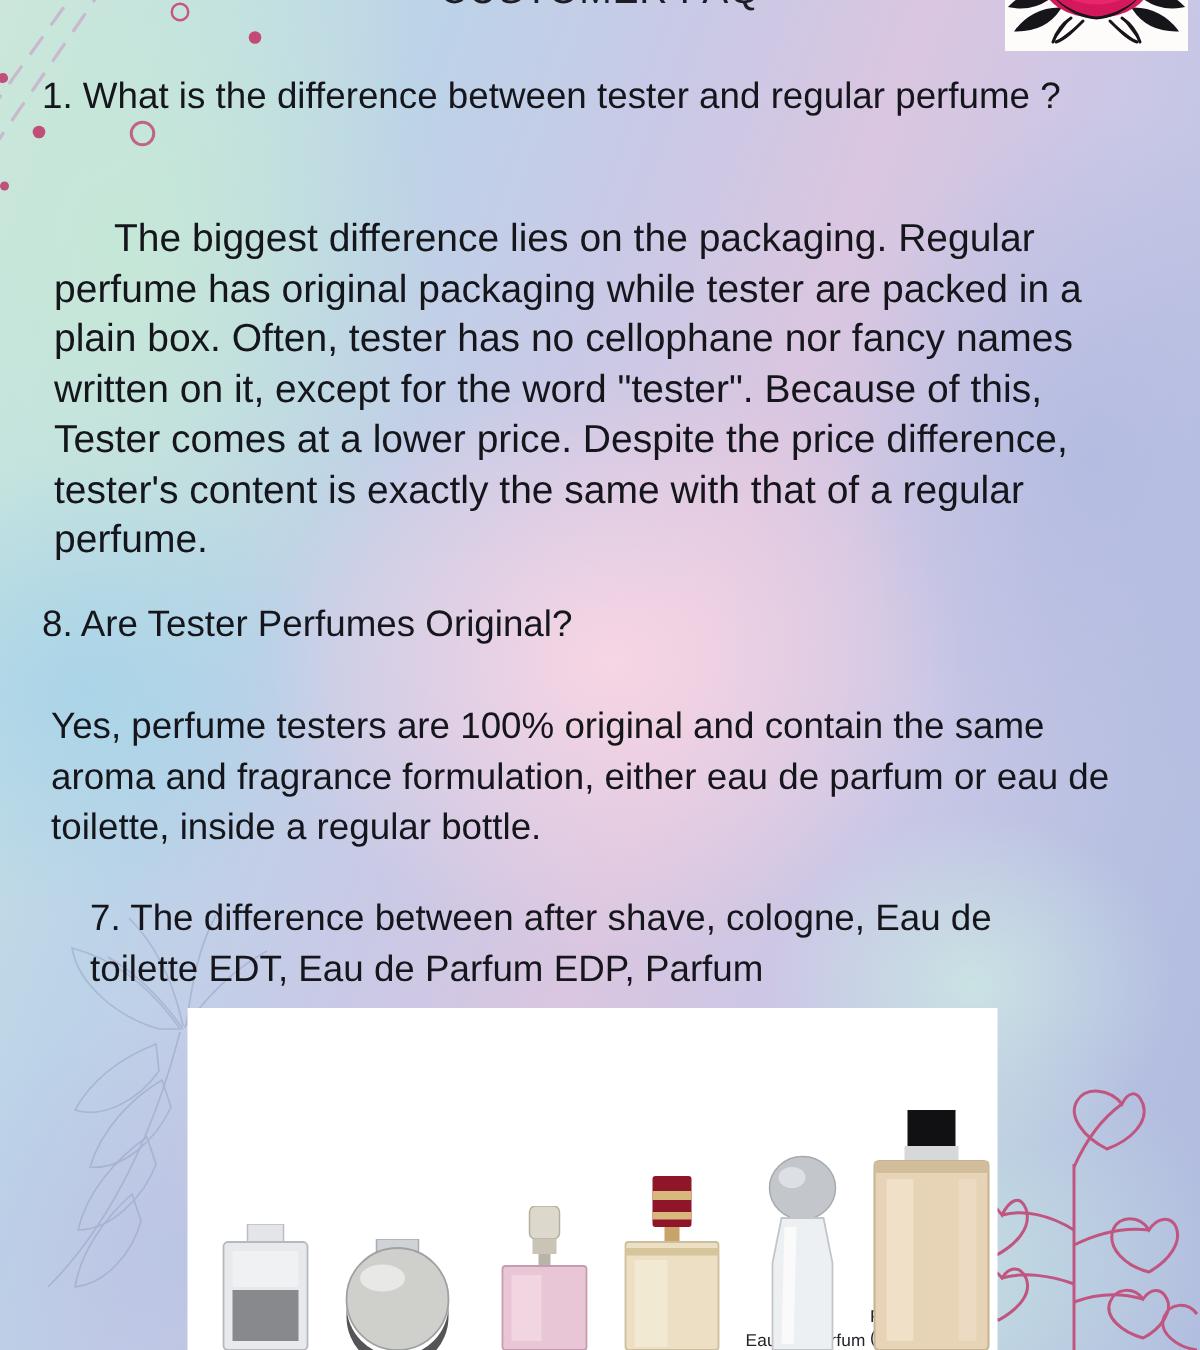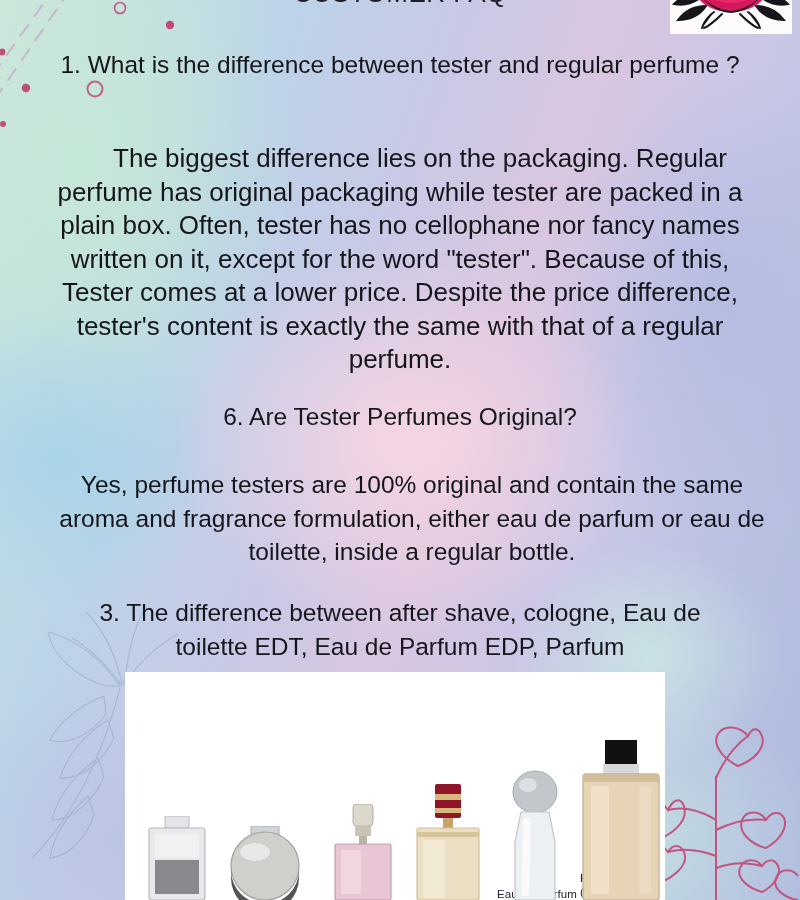--- a/index.html
+++ b/index.html
@@ -118,21 +118,21 @@
 
   
   .content {
     position: absolute;
     left: 0; top: 0;
     width: 800px;
   }
 
   .q-text, .a-text {
     color: #15151c;
-    text-align: center;
+    text-align: left;
     font-weight: 400;
   }
 
   .q1 {
     position: absolute;
     left: 28px; top: 46px;
     width: 744px;
     font-size: 24.5px;
     line-height: 37px;
   }
@@ -146,21 +146,21 @@
   }
   .q2 {
     position: absolute;
     left: 28px; top: 400px;
     width: 744px;
     font-size: 24.5px;
     line-height: 34px;
   }
   .a2 {
     position: absolute;
-    left: 46px; top: 468px;
+    left: 34px; top: 468px;
     width: 732px;
     font-size: 24.5px;
     line-height: 33.5px;
   }
   .q3 {
     position: absolute;
     left: 60px; top: 596px;
     width: 680px;
     font-size: 24.5px;
     line-height: 33.5px;
@@ -278,23 +278,23 @@
         <ellipse cx="55" cy="9" rx="14" ry="9" fill="#f05a8d"></ellipse>
         <ellipse cx="70" cy="16" rx="9" ry="6" fill="#f279a4"></ellipse>
         <path d="M26 18 C34 30 48 38 61 39 C74 38 88 30 96 18 C88 30 76 40 61 41 C46 40 34 30 26 18 Z" fill="#15151a"></path>
       </svg>
     </div>
   </div>
 
   <div class="content">
     <div class="q-text q1">1. What is the difference between tester and regular perfume ?</div>
     <div class="a-text a1">The biggest difference lies on the packaging. Regular perfume has original packaging while tester are packed in a plain box. Often, tester has no cellophane nor fancy names written on it, except for the word "tester". Because of this, Tester comes at a lower price. Despite the price difference, tester's content is exactly the same with that of a regular perfume.</div>
-    <div class="q-text q2">6. Are Tester Perfumes Original?</div>
+    <div class="q-text q2">8. Are Tester Perfumes Original?</div>
     <div class="a-text a2">Yes, perfume testers are 100% original and contain the same aroma and fragrance formulation, either eau de parfum or eau de toilette, inside a regular bottle.</div>
-    <div class="q-text q3">3. The difference between after shave, cologne, Eau de toilette EDT, Eau de Parfum EDP, Parfum</div>
+    <div class="q-text q3">7. The difference between after shave, cologne, Eau de toilette EDT, Eau de Parfum EDP, Parfum</div>
   </div>
 
   <div class="chart-card">
     <div class="chart-inner">
 
       <div class="chart-col">
 
         <svg class="bottle" style="left:18px; width:68px; height:84px;" viewBox="0 0 68 84">
           <rect x="22" y="0" width="24" height="12" fill="#e3e5e8" stroke="#b9bcc1" stroke-width="1"></rect>
           <rect x="6" y="12" width="56" height="72" rx="3" fill="#e7e9ec" stroke="#b5b8bd" stroke-width="1.2"></rect>

